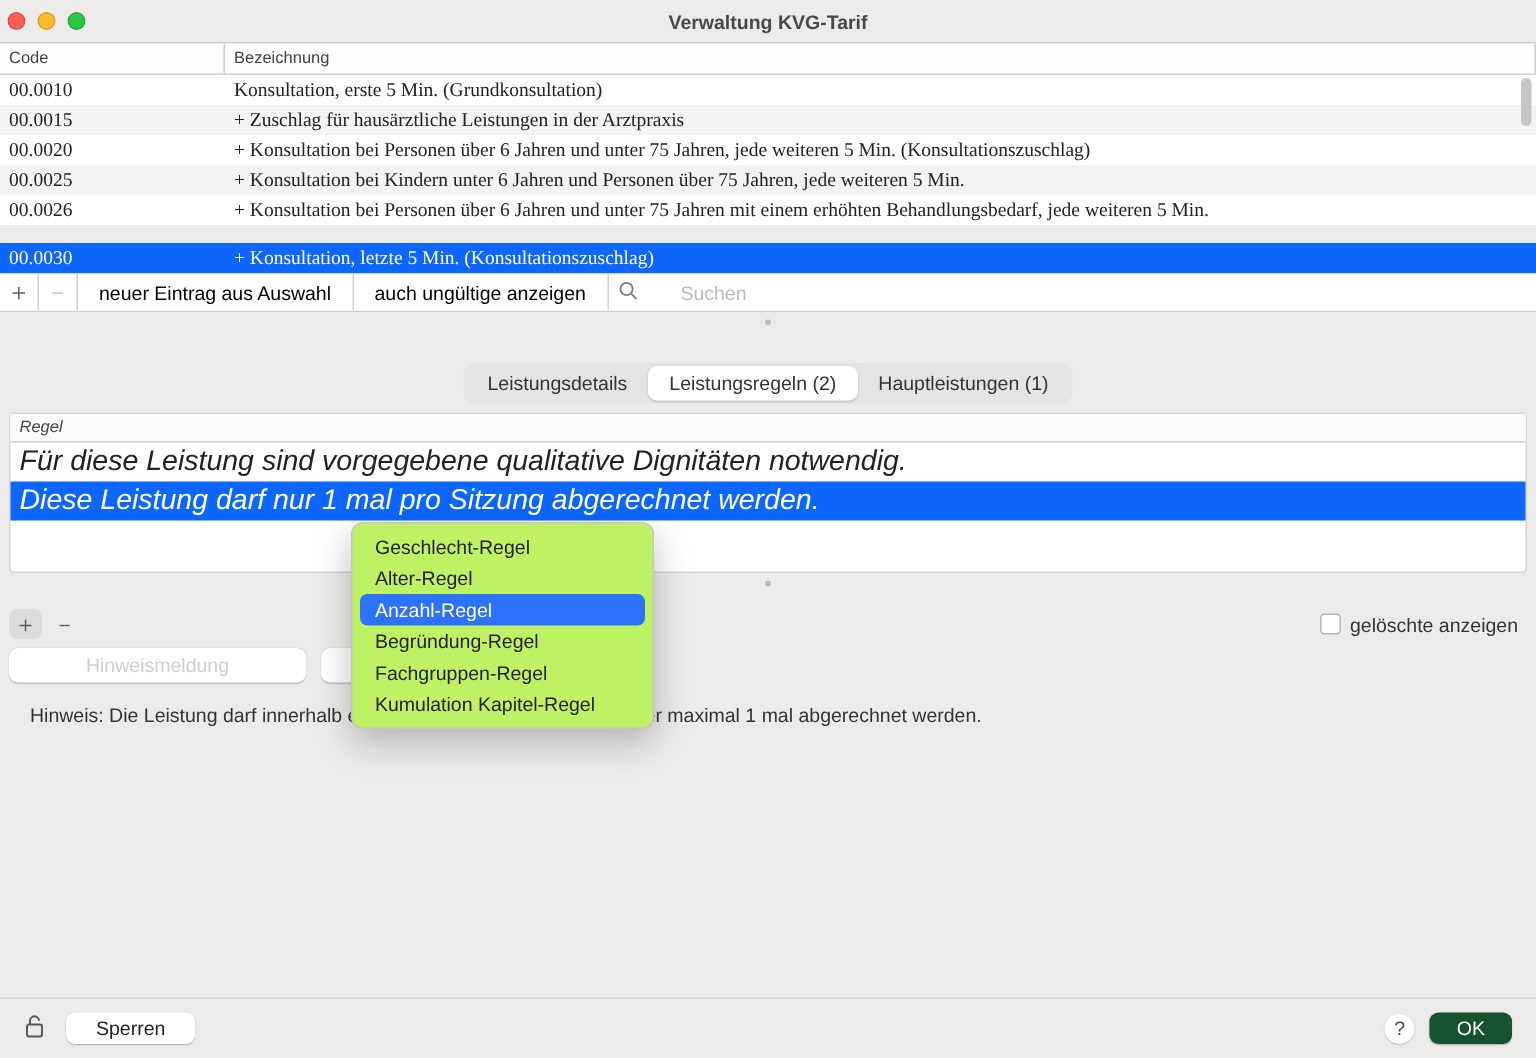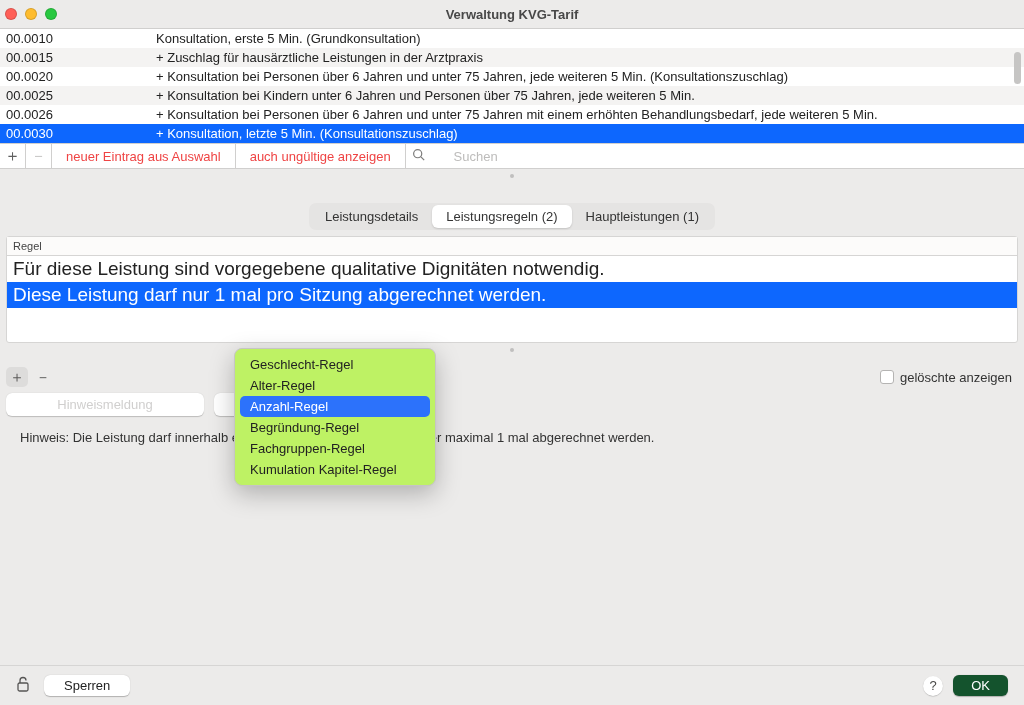--- a/index.html
+++ b/index.html
@@ -33,25 +33,25 @@
     display: grid;
     grid-template-columns: 150px 1fr;
   }
   .thead {
     background: #fdfdfc;
     border-bottom: 1px solid #d0cfce;
     font-size: 11px;
     color: #424242;
   }
   .thead .cell { padding: 4px 6px; border-right: 1px solid #d0cfce; }
-  .trow { font-size: 13px; }
+  .trow { font-size: 13px; font-family: Liberation Serif, serif; }
   .trow .cell { padding: 2px 6px; }
   .trow.even { background: #ffffff; }
   .trow.odd  { background: #f4f3f2; }
-  .trow.selected { background: #0d67fe; color: #fff; }
+  .trow.selected { background: #0d67fe; color: #fff; margin-top: 12px; }
   .scrollbar-track {
     position: absolute; right: 0; top: 28px; height: 146px; width: 14px;
     display: flex; justify-content: center;
   }
   .scrollbar-thumb {
     margin-top: 24px; width: 7px; height: 32px; background: #c6c5c4; border-radius: 4px;
   }
 
   .actionbar {
     display: flex; align-items: stretch; height: 26px;
@@ -66,21 +66,21 @@
     color: #606060;
     font-size: 16px;
     background: #fff;
   }
   .square-btn.disabled { color: #c7c6c5; }
   .wide-btn {
     padding: 0 14px;
     display: flex; align-items: center;
     border-right: 1px solid #d0cfce;
     font-size: 13px;
-    color: #ef4444;
+    color: #000000;
     background: #fff;
   }
   .search-wrap { flex: 1; display: flex; align-items: center; padding-left: 6px; background: #fff; }
   .search-icon { color: #7d7c7b; font-size: 13px; margin-right: 4px; }
   .search-input {
     border: none; outline: none; background: transparent; font-size: 13px; color: #333; flex: 1; margin-left: 23px;
   }
   .search-input::placeholder { color: #bdbcbb; }
 
   .drag-dot-row { height: 14px; display: flex; justify-content: center; align-items: center; }
@@ -98,21 +98,21 @@
     padding: 4px 14px;
     font-size: 13px;
     color: #333;
   }
   .seg-item.active {
     background: #fff;
     border-radius: 6px;
     box-shadow: 0 1px 2px rgba(0,0,0,0.15);
   }
 
-  .rules-panel { margin: 0 6px; border: 1px solid #d6d5d4; border-radius: 3px; background: #fff; }
+  .rules-panel { margin: 0 6px; border: 1px solid #d6d5d4; border-radius: 3px; background: #fff; font-style: italic; }
   .rules-head {
     background: #fcfbfa;
     border-bottom: 1px solid #d6d5d4;
     font-size: 11px; color: #444; padding: 3px 6px;
   }
   .rules-row { font-size: 19px; padding: 2px 6px; }
   .rules-row.selected { background: #0d67fe; color: #fff; }
   .rules-blank { height: 34px; }
 
   .rules-toolbar { display: flex; align-items: center; margin: 10px 6px 6px; }
@@ -191,20 +191,24 @@
   <div class="traffic">
     <div class="dot red"></div>
     <div class="dot yellow"></div>
     <div class="dot green"></div>
   </div>
   <div class="title">Verwaltung KVG-Tarif</div>
   <div style="width:52px"></div>
 </div>
 
 <div class="table" style="position:relative">
+  <div class="thead">
+    <div class="cell">Code</div>
+    <div class="cell">Bezeichnung</div>
+  </div>
   <div class="trow even">
     <div class="cell">00.0010</div>
     <div class="cell">Konsultation, erste 5 Min. (Grundkonsultation)</div>
   </div>
   <div class="trow odd">
     <div class="cell">00.0015</div>
     <div class="cell">+ Zuschlag für hausärztliche Leistungen in der Arztpraxis</div>
   </div>
   <div class="trow even">
     <div class="cell">00.0020</div>

